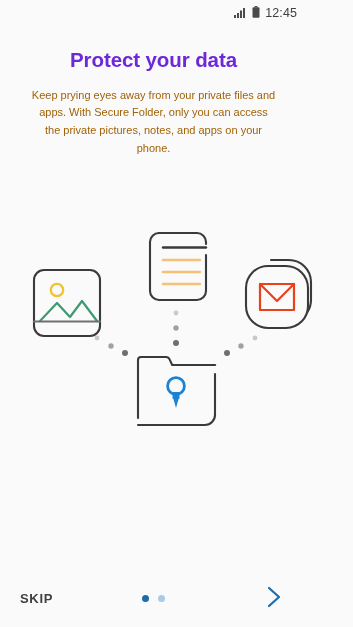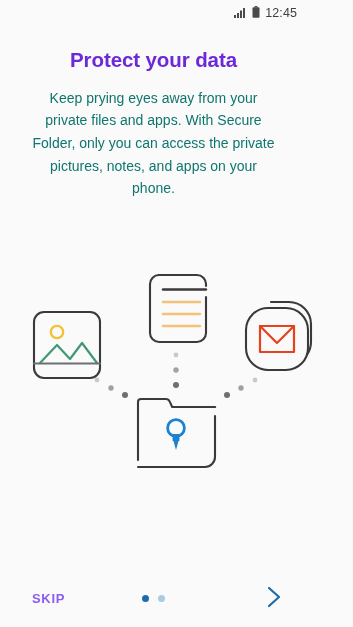--- a/index.html
+++ b/index.html
@@ -37,23 +37,23 @@
   .headings { padding:22px 20px 0 20px; text-align:center; }
   .title {
     font-size:20.5px;
     font-weight:bold;
     color:#6d28d9;
     letter-spacing:-0.1px;
     line-height:1.2;
   }
   .subtitle {
     margin-top:14px;
-    font-size:14px;
+    font-size:11px;
     line-height:1.62;
-    color:#0f766e;
+    color:#a16207;
     padding:0 10px;
   }
 
   
   .art-wrap {
     flex:1;
     position:relative;
     display:flex;
     align-items:flex-start;
     justify-content:center;
@@ -64,26 +64,25 @@
   .bottombar {
     height:58px;
     display:flex; align-items:center;
     position:relative;
     padding:0 18px;
   }
   .skip {
     font-size:13px;
     font-weight:bold;
     letter-spacing:0.7px;
-    color:#8b5cf6;
+    color:#404040;
     background:none; border:none;
     cursor:pointer;
     font-family:"Liberation Sans", sans-serif;
     padding:6px 2px;
-    margin-left:12px;
   }
   .dots {
     position:absolute;
     left:0; right:0;
     display:flex; justify-content:center; align-items:center;
     gap:9px;
     pointer-events:none;
   }
   .dot { width:7px; height:7px; border-radius:50%; }
   .dot.active { background:#1c6cab; }

